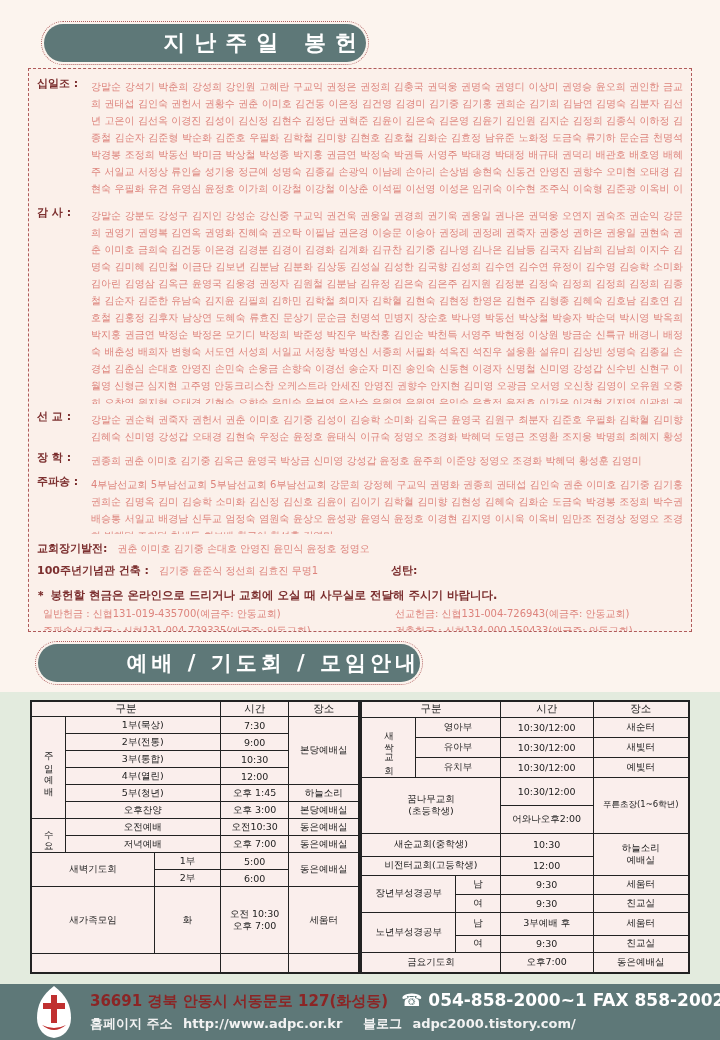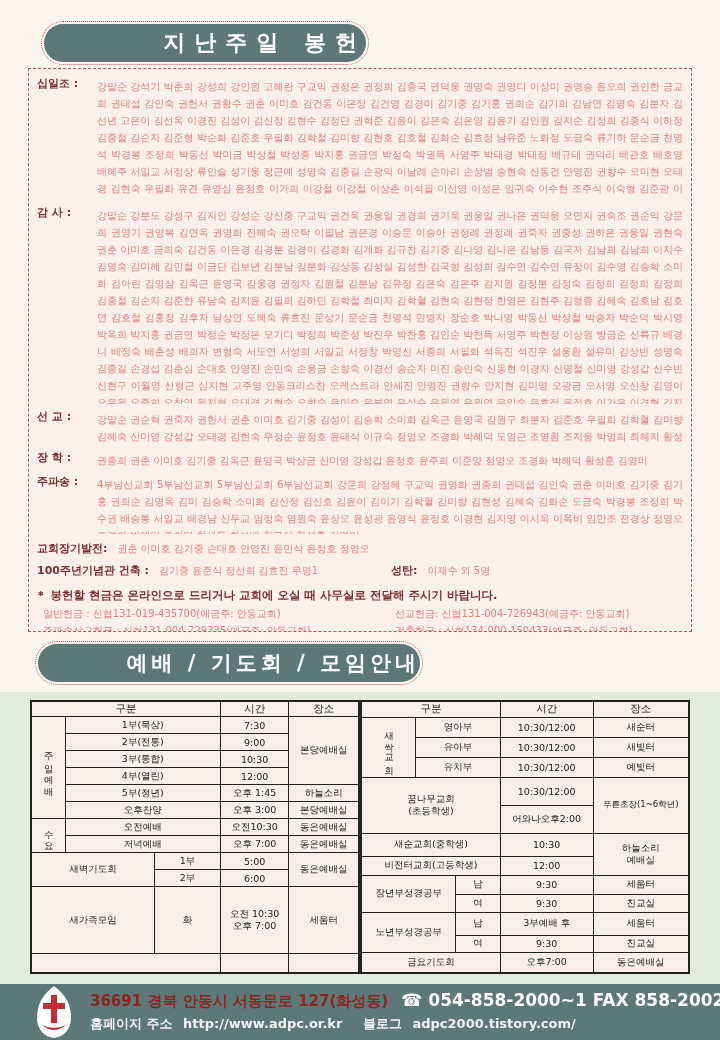--- a/index.html
+++ b/index.html
@@ -10,21 +10,21 @@
   
   .banner { background:#5e7878; color:#ffffff; font-weight:bold; text-align:center;
             border-radius:22px; outline:1px dotted #b06060; outline-offset:2px;
             display:flex; align-items:center; justify-content:flex-end; }
   .banner1 { width:322px; height:38px; margin:24px 0 0 44px; font-size:22px; letter-spacing:9px; }
   .banner2 { width:382px; height:38px; margin:12px 0 0 38px; font-size:21px; letter-spacing:4px; }
 
   
   .offer-box { width:664px; margin:6px auto 0 auto; border:1px dashed #b05b5b; background:#fbf0ea;
                padding:9px 8px 8px 4px; height:564px; overflow:hidden; }
-  .sec { display:flex; margin-bottom:7px;gap:6px; }
+  .sec { display:flex; margin-bottom:7px; }
   .sec .lbl { flex:0 0 58px; padding-left:4px; color:#7c2f2f; font-weight:bold; font-size:11px; line-height:12px; }
   .sec .txt { flex:1; color:#dd837c; font-size:10px; line-height:17px; text-align:justify; overflow:hidden; }
   .txt-tithe  { max-height:122px; }
   .txt-thanks { max-height:197px; }
   .txt-mission{ max-height:34px; }
   .txt-schol  { max-height:23px; }
   .txt-send   { max-height:58px; }
   .row-inline { display:flex; margin-bottom:7px; align-items:baseline; }
   .row-inline .lbl2 { color:#7c2f2f; font-weight:bold; font-size:11px; padding-left:4px; white-space:nowrap; }
   .row-inline .txt2 { color:#dd837c; font-size:10px; padding-left:10px; white-space:nowrap; }
@@ -87,21 +87,20 @@
       <div class="txt txt-send">4부남선교회 5부남선교회 5부남선교회 6부남선교회 강문희 강정혜 구교익 권명화 권종희 권태섭 김인숙 권춘 이미호 김기중 김기홍 권희순 김명옥 김미 김승학 소미화 김신정 김신호 김윤이 김이기 김학혈 김미향 김현성 김혜숙 김화순 도금숙 박경봉 조정희 박수권 배승통 서일교 배경남 신두교 엄정숙 염원숙 윤상오 윤성광 윤영식 윤정호 이경현 김지영 이시욱 이옥비 임만조 전경상 정영오 조경화 박혜덕 조희덕 천세동 최보배 황금이 황성훈 김영미</div>
     </div>
     <div class="row-inline">
       <span class="lbl2">교회장기발전:</span>
       <span class="txt2">권춘 이미호 김기중 손대호 안영진 윤민식 윤정호 정영오</span>
     </div>
     <div class="row-inline memorial">
       <span class="lbl2">100주년기념관  건축 :</span>
       <span class="txt2">김기중 윤준식 정선희 김효진 무명1</span>
       <span class="lbl2">성탄:</span>
-      <span class="txt2">이재수 외 5명</span>
     </div>
     <div class="notice">＊ 봉헌할 현금은 온라인으로 드리거나 교회에 오실 때 사무실로 전달해 주시기 바랍니다.</div>
     <div class="accounts">
       <div class="acct">일반헌금 : 신협131-019-435700(예금주: 안동교회)</div>
       <div class="acct">선교헌금: 신협131-004-726943(예금주: 안동교회)</div>
       <div class="acct">주파송선교헌금 : 신협131-004-729335(예금주: 안동교회)</div>
       <div class="acct">건축헌금 : 신협134-000-150433(예금주: 안동교회)</div>
       <div class="acct">장학헌금 : 신협131-006-805449(예금주: 안동교회)</div>
       <div class="acct">장기발전기금 : 신협131-018-973087(예금주: 안동교회)</div>
     </div>

